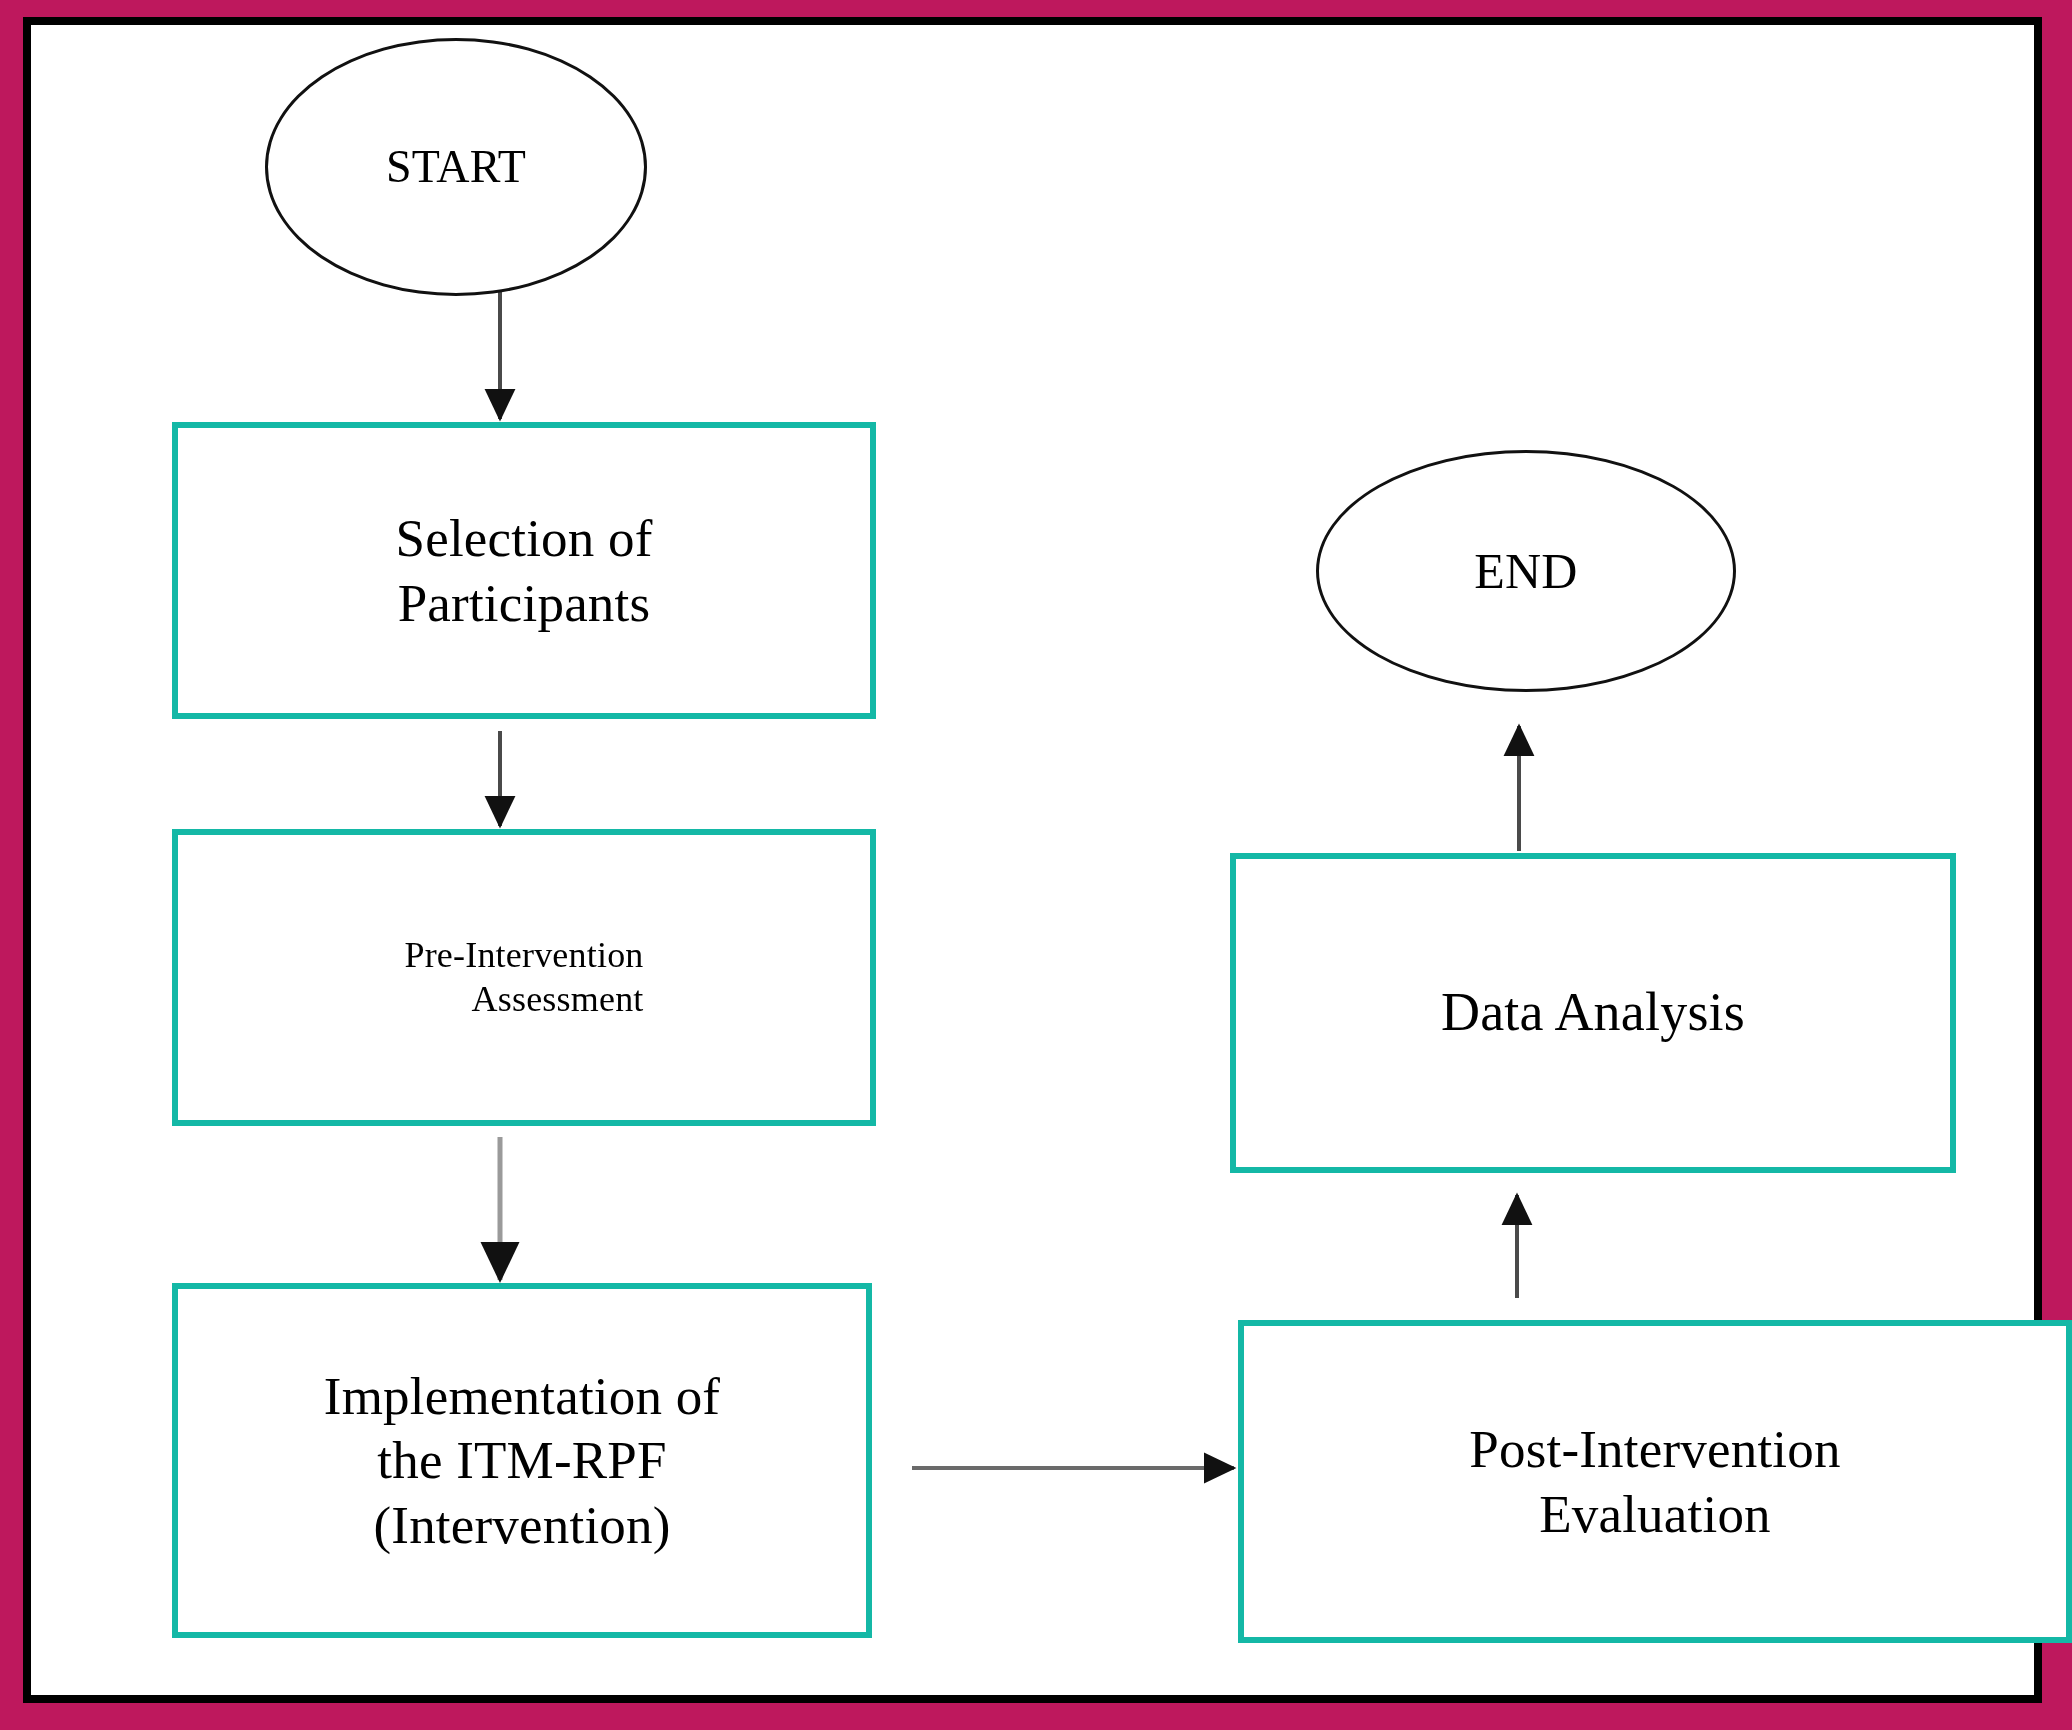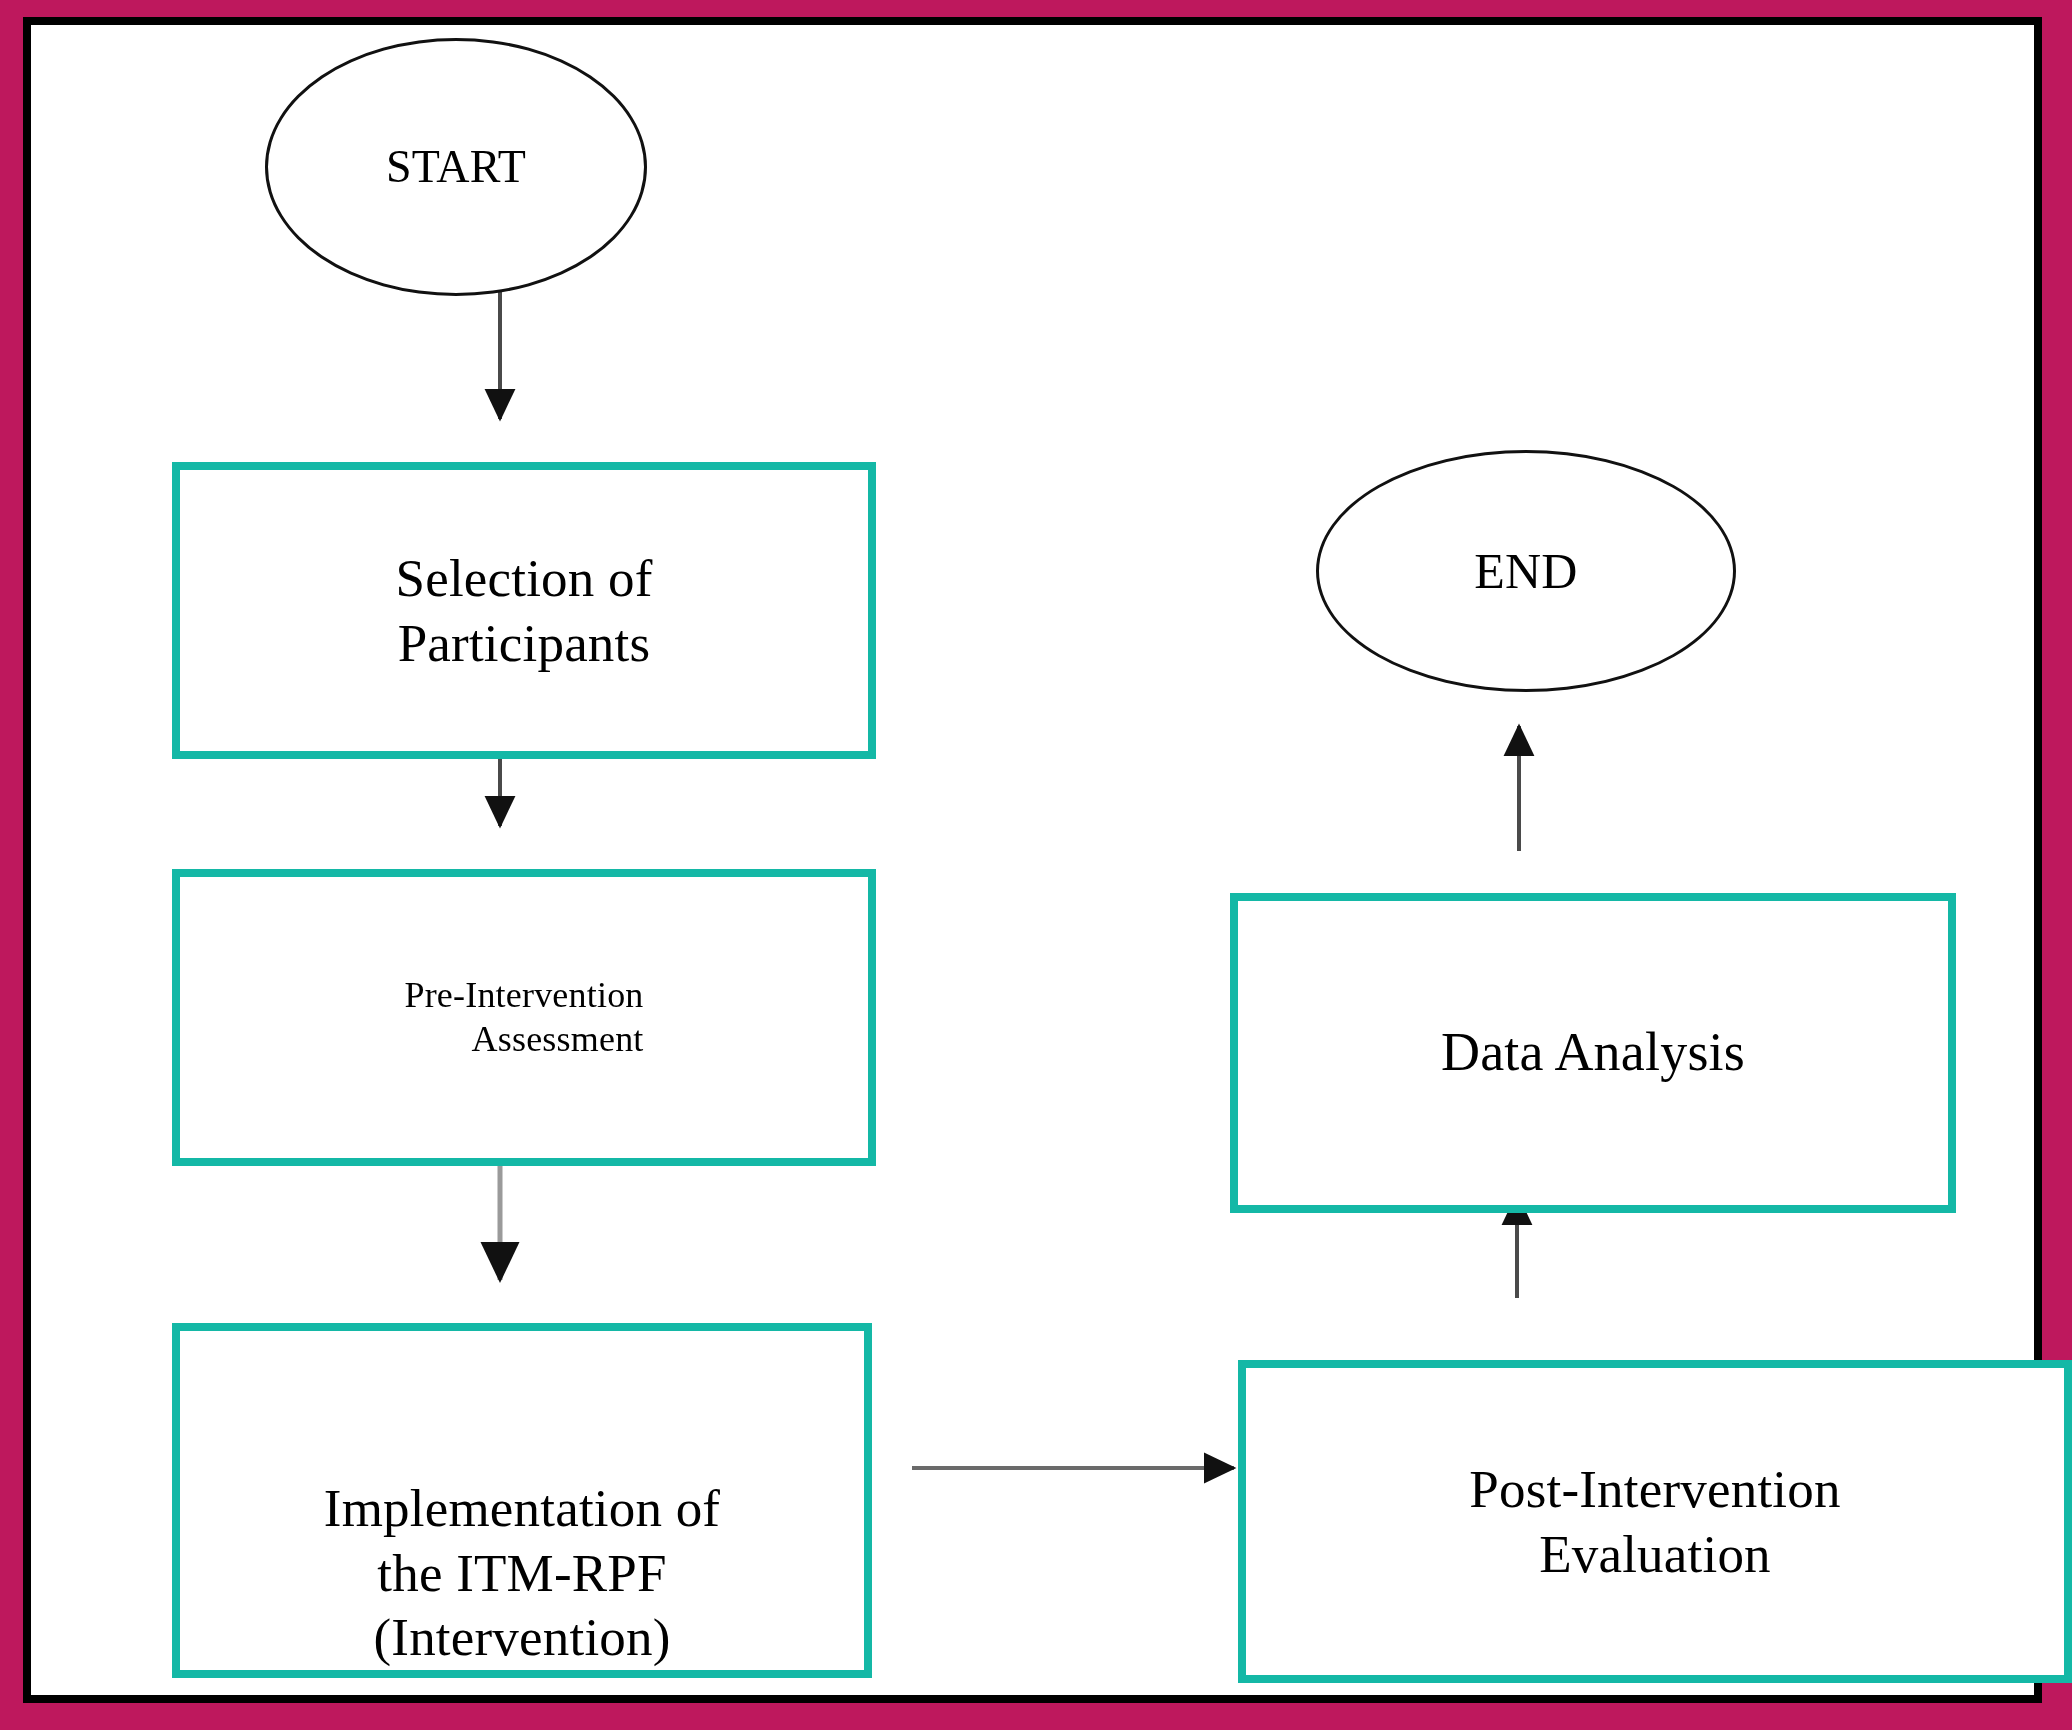--- a/index.html
+++ b/index.html
@@ -44,22 +44,21 @@
     position: absolute;
     box-sizing: border-box;
     display: flex;
     align-items: center;
     justify-content: center;
     text-align: center;
     background: #ffffff;
     color: #000000;
   }
   .node-process {
-    border: 8px solid #14b8a6;
-    margin-top: 40px;
+    border: 6px solid #14b8a6;
   }
   .node-terminator {
     border: 3px solid #111111;
     border-radius: 50%;
   }
   .node-label {
     font-family: "Liberation Serif", "DejaVu Serif", serif;
     line-height: 1.22;
     white-space: pre-line;
     letter-spacing: 0.2px;
@@ -75,21 +74,21 @@
     left: 172px; top: 422px; width: 704px; height: 297px;
   }
   #node-selection .node-label { font-size: 53px; }
 
   #node-pre-assessment {
     left: 172px; top: 829px; width: 704px; height: 297px;
   }
   #node-pre-assessment .node-label { font-size: 36px; text-align: right; }
 
   #node-implementation {
-    left: 172px; top: 1283px; width: 700px; height: 355px; align-items: flex-end;
+    left: 172px; top: 1283px; width: 700px; height: 355px;
   }
   #node-implementation .node-label { font-size: 53px; }
 
   #node-end {
     left: 1316px; top: 450px; width: 420px; height: 242px;
   }
   #node-end .node-label { font-size: 50px; }
 
   #node-data-analysis {
     left: 1230px; top: 853px; width: 726px; height: 320px;

